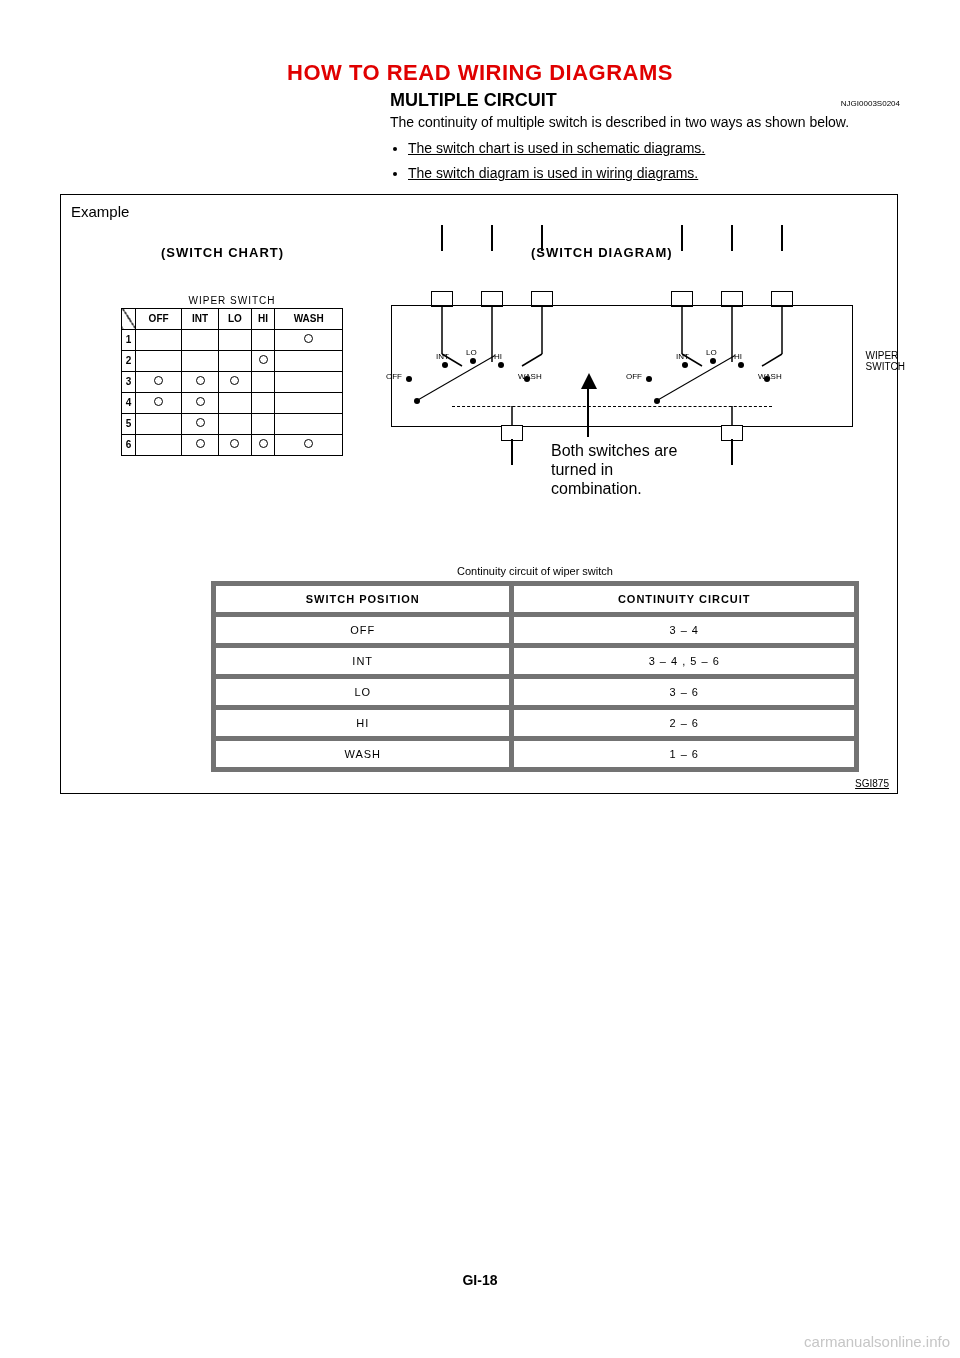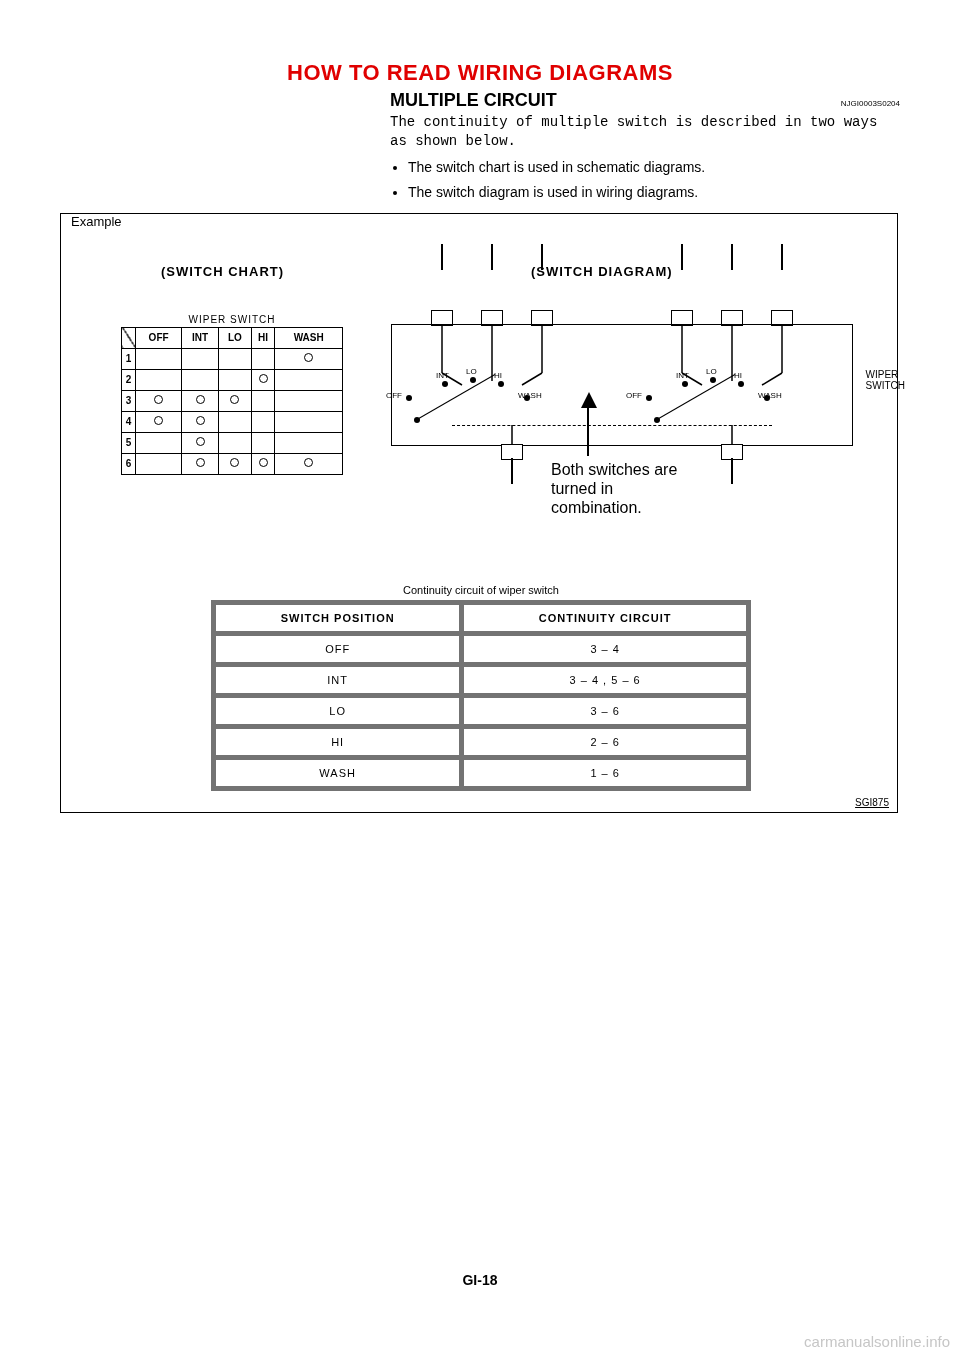--- a/index.html
+++ b/index.html
@@ -45,42 +45,41 @@
     justify-content: space-between;
   }
   .refcode {
     font-size: 8px;
     font-weight: normal;
   }
   .para {
     font-size: 14px;
     line-height: 1.35;
     margin-bottom: 6px;
-    font-family: Liberation Mono, monospace;
   }
   ul.bullets {
     margin: 0 0 10px 0;
     padding-left: 18px;
     font-size: 14px;
     line-height: 1.5;
   }
-  ul.bullets li { margin-bottom: 4px; }
+  ul.bullets li { margin-bottom: 4px; text-decoration: underline; }
 
   .figure-box {
     border: 1.5px solid #000;
     width: 838px;
     height: 600px;
     position: relative;
     margin-top: 8px;
     box-sizing: border-box;
   }
   .fig-label-example {
     position: absolute;
-    top: 0; left: 10px;
-    font-size: 13px;
+    top: 8px; left: 10px;
+    font-size: 15px;
   }
   .fig-label-left {
     position: absolute;
     top: 50px; left: 100px;
     font-size: 13px;
     font-weight: bold;
     letter-spacing: 1px;
   }
   .fig-label-right {
     position: absolute;
@@ -204,21 +203,21 @@
   }
   .sd-note {
     position:absolute; top:176px; left:170px; font-size:16px; line-height:1.2; width:160px;
   }
   .sd-inner-wires line { stroke:#000; stroke-width:1.5; }
 
   
   .cont-wrap {
     position: absolute;
     top: 370px; left: 150px;
-    width: 540px;
+    width: 648px;
   }
   .cont-caption {
     text-align: center;
     font-size: 11px;
     margin-bottom: 4px;
   }
   .cont-table {
     width: 100%;
     border-collapse: collapse;
   }

